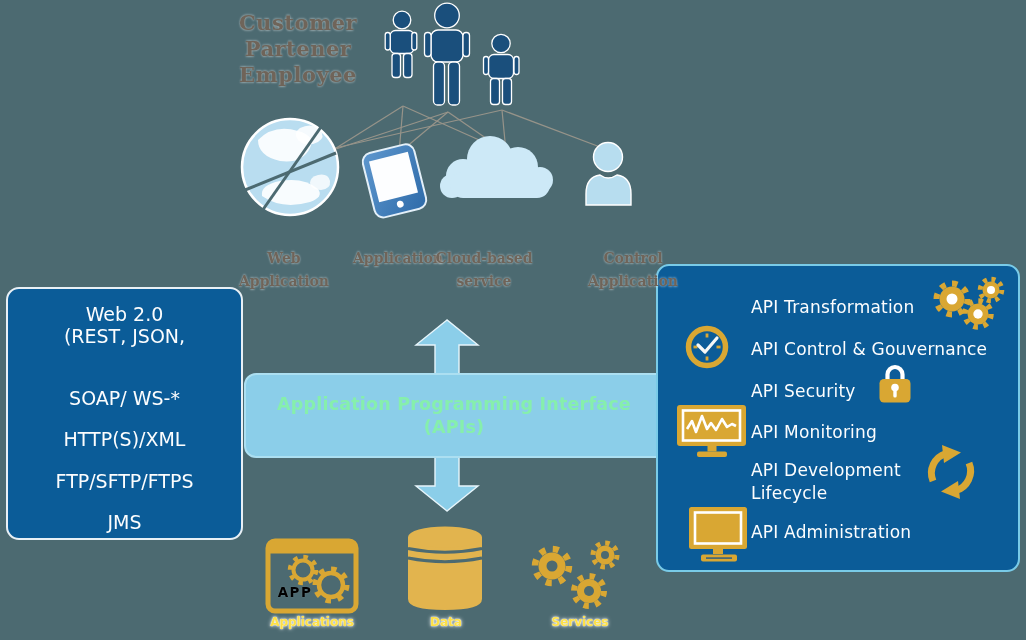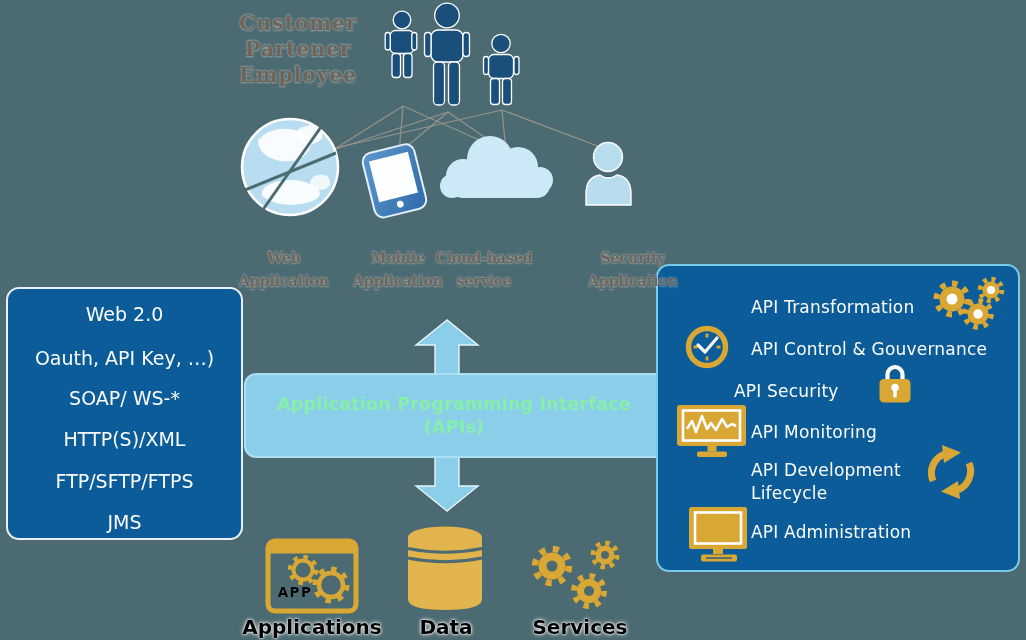--- a/index.html
+++ b/index.html
@@ -21,21 +21,21 @@
   .lbLine{left:6px;width:237px;text-align:center;color:#FCFDFE;font-size:19px;z-index:3;}
   .rbItem{color:#FCFDFE;font-size:17px;letter-spacing:.2px;z-index:3;line-height:23px;}
 
   
   #band{left:244px;top:373px;width:746px;height:85px;background:#8BCEE9;border:2px solid #ACDFF1;
         border-radius:12px;box-sizing:border-box;z-index:1;}
   #bandText{left:250px;top:393px;width:408px;text-align:center;color:#86efac;font-weight:bold;
             font-size:17.5px;line-height:23px;z-index:2;letter-spacing:.2px;}
 
   
-  .botLabel{top:615px;font-size:20px;font-weight:bold;color:#000000;transform:translateX(-50%);
+  .botLabel{top:615px;font-size:12px;font-weight:bold;color:#fde047;transform:translateX(-50%);
             text-shadow:0 0 2px #fff,0 0 4px #fff,0 0 1px #fff;z-index:3;}
   #appBadge{left:275px;top:584px;width:40px;text-align:center;color:#000000;font-weight:bold;
             font-size:13.5px;letter-spacing:1.5px;z-index:3;
             text-shadow:0 0 1px rgba(255,255,255,.3);}
 </style>
 </head>
 <body>
 
 <div id="stage">
 
@@ -121,55 +121,54 @@
     <div>Customer</div>
     <div>Partener</div>
     <div>Employee</div>
   </div>
 
   <div class="abs serifTxt chLabel" style="left:284px">
     <div>Web</div>
       <div>Application</div>
   </div>
   <div class="abs serifTxt chLabel" style="left:398px">
-    <div>Mobile</div>
       <div>Application</div>
   </div>
   <div class="abs serifTxt chLabel" style="left:484px">
     <div>Cloud-based</div>
       <div>service</div>
   </div>
   <div class="abs serifTxt chLabel" style="left:633px">
-    <div>Security</div>
+    <div>Control</div>
       <div>Application</div>
   </div>
 
   <svg width="1026" height="640" viewBox="0 0 1026 640" style="z-index:0">
     <polygon points="447,320 416,345 435,345 435,380 459,380 459,345 478,345" fill="#8BCEE9" stroke="#E6F5FB" stroke-width="1.4"></polygon>
     <polygon points="447,511 416,486 435,486 435,452 459,452 459,486 478,486" fill="#8BCEE9" stroke="#E6F5FB" stroke-width="1.4"></polygon>
   </svg>
 
   <div class="abs" id="band"></div>
   <div class="abs" id="bandText">
     <div>Application Programming Interface</div>
     <div>(APIs)</div>
   </div>
 
   <div class="abs panel" id="leftBox"></div>
   <div class="abs lbLine" style="top:303px">Web 2.0</div>
-  <div class="abs lbLine" style="top:347px">Oauth, API Key, …)</div>
+  <div class="abs lbLine" style="top:325px">(REST, JSON,</div>
   <div class="abs lbLine" style="top:387px">SOAP/ WS-*</div>
   <div class="abs lbLine" style="top:428px">HTTP(S)/XML</div>
   <div class="abs lbLine" style="top:511px">JMS</div>
   <div class="abs lbLine" style="top:470px">FTP/SFTP/FTPS</div>
 
   <div class="abs panel" id="rightBox"></div>
   <div class="abs rbItem" style="left:751px;top:296px">API Transformation</div>
   <div class="abs rbItem" style="left:751px;top:338px">API Control &amp; Gouvernance</div>
-  <div class="abs rbItem" style="left:734px;top:380px">API Security</div>
+  <div class="abs rbItem" style="left:751px;top:380px">API Security</div>
   <div class="abs rbItem" style="left:751px;top:421px">API Monitoring</div>
   <div class="abs rbItem" style="left:751px;top:459px;width:175px">API Development Lifecycle</div>
   <div class="abs rbItem" style="left:751px;top:521px">API Administration</div>
 
   <svg width="1026" height="640" viewBox="0 0 1026 640" style="z-index:3">
 
     <g>
       <circle cx="952" cy="299" r="12.5" fill="#D9A733"></circle>
       <circle cx="952" cy="299" r="15.5" fill="none" stroke="#D9A733" stroke-width="6" stroke-dasharray="5.5 6.6"></circle>
       <circle cx="952" cy="299" r="5.5" fill="#FFFFFF"></circle>

